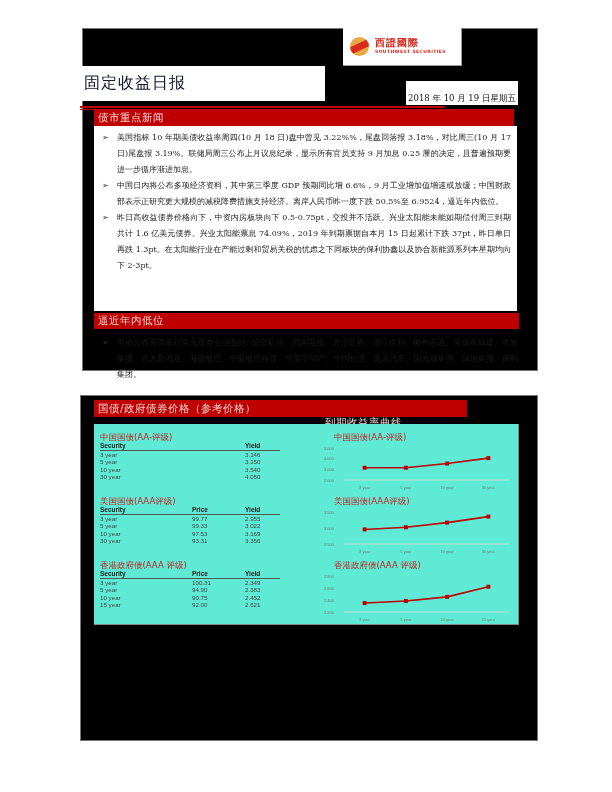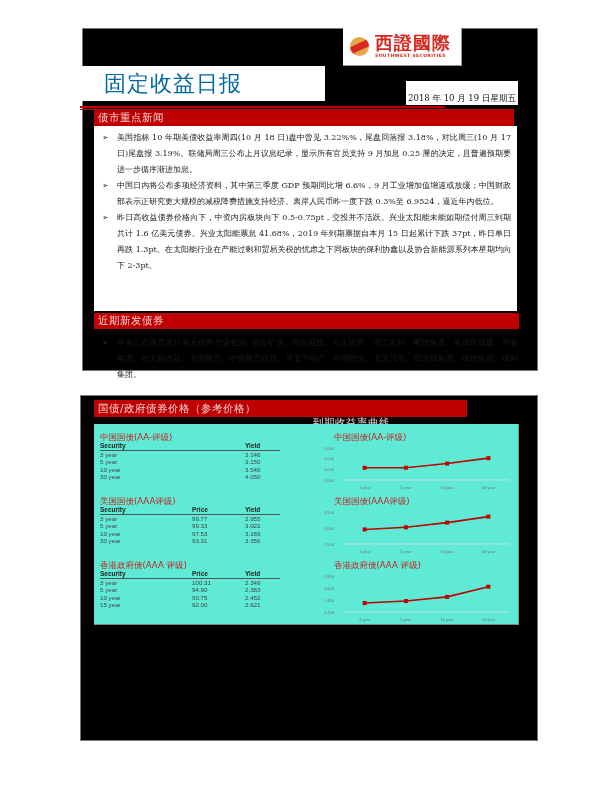--- a/index.html
+++ b/index.html
@@ -8,25 +8,25 @@
       font-family: "DejaVu Serif", "Liberation Serif", serif; color: #111;
     }
     .frame { position: absolute; background: #000; border: 1px solid #777; box-sizing: border-box; }
     #frame-top { left: 82px; top: 28px; width: 456px; height: 343px; }
     #frame-bottom { left: 80px; top: 395px; width: 458px; height: 346px; }
 
     .logo-box { position: absolute; left: 343px; top: 28px; width: 118px; height: 37px; background: #fff; border-right: 1px solid #999; border-bottom: 1px solid #999; display: flex; align-items: center; }
     .logo-mark { width: 19px; height: 19px; border-radius: 50%; margin-left: 7px; margin-right: 6px; position: relative; background: #e8a84a; overflow: hidden; }
     .logo-mark::before { content: ""; position: absolute; left: -2px; top: 6px; width: 24px; height: 7px; background: #d92b1d; transform: rotate(-25deg); border-radius: 4px; }
     .logo-text { display: flex; flex-direction: column; line-height: 1; }
-    .logo-cn { font-family: "DejaVu Sans", sans-serif; color: #d62a1e; font-size: 18px; font-weight: bold; letter-spacing: 1px; }
+    .logo-cn { font-family: "DejaVu Sans", sans-serif; color: #d62a1e; font-size: 10px; font-weight: bold; letter-spacing: 1px; }
     .logo-en { font-family: "DejaVu Sans", sans-serif; color: #d62a1e; font-size: 4.5px; font-weight: bold; letter-spacing: 0.4px; margin-top: 2px; }
 
     .title-box { position: absolute; left: 80px; top: 66px; width: 245px; height: 35px; background: #fff; display: flex; align-items: center; }
-    .title-text { font-family: "DejaVu Sans", sans-serif; color: #0369a1; font-size: 22px; margin-left: 24px; letter-spacing: 1px; font-weight: 300; }
+    .title-text { font-family: "DejaVu Sans", sans-serif; color: #0f172a; font-size: 16px; margin-left: 4px; letter-spacing: 1px; font-weight: 300; }
 
     .date-box { position: absolute; left: 406px; top: 81px; width: 112px; height: 24px; background: #fff; display: flex; align-items: flex-end; justify-content: center; }
     .date-text { font-size: 8.5px; color: #111; }
 
     .red-rule { position: absolute; left: 80px; top: 106px; width: 365px; height: 2px; background: #c00000; }
     .red-rule2 { position: absolute; left: 80px; top: 109px; width: 365px; height: 1px; background: #c00000; }
 
     .section-bar { position: absolute; background: #c00000; display: flex; align-items: center; }
     .section-bar span { font-family: "DejaVu Sans", sans-serif; color: #f3d6d6; font-size: 10.5px; margin-left: 4px; letter-spacing: 0.5px; text-align: right; }
     #bar-news { left: 94px; top: 109px; width: 420px; height: 17px; }
@@ -34,21 +34,21 @@
 
     .news-panel { position: absolute; left: 94px; top: 126px; width: 423px; height: 185px; background: #fff; }
     .bullet-list { list-style: none; margin: 0; padding: 0; }
     .bullet-item { position: relative; padding-left: 23px; font-size: 8px; line-height: 16px; color: #1a1a1a; text-align: justify; margin-right: 6px; }
     .bullet-marker { position: absolute; left: 8px; top: 0; font-size: 8px; color: #333; font-family: "DejaVu Sans", sans-serif; }
     .news-panel .bullet-list { padding-top: 4px; }
 
     .newbonds-area { position: absolute; left: 94px; top: 335px; width: 430px; }
 
     #bar-prices { left: 94px; top: 400px; width: 373px; height: 17px; }
-    #bar-prices span.right { position: absolute; left: 215px; margin-top: 28px; }
+    #bar-prices span.right { position: absolute; left: 227px; margin-top: 28px; }
 
     .data-panel { position: absolute; left: 94px; top: 424px; width: 424px; height: 200px; background: #5eead4; border-right: 1px solid #888; border-bottom: 1px solid #888; }
 
     .tbl-group { position: absolute; left: 6px; width: 200px; }
     .tbl-title { font-family: "DejaVu Sans", sans-serif; color: #cc1c1c; font-size: 8.5px; line-height: 10px; }
     table.bond { border-collapse: collapse; width: 180px; font-family: "Liberation Sans", sans-serif; }
     table.bond th { font-size: 6.5px; font-weight: bold; color: #222; text-align: left; padding: 0; line-height: 8px; border-bottom: 1px solid #555; }
     table.bond td { font-size: 6.2px; color: #444; padding: 0; line-height: 7.4px; }
     table.bond .c-sec { width: 92px; }
     table.bond .c-price { width: 53px; }
@@ -88,31 +88,31 @@
 </div>
 
 <div class="news-panel">
   <ul class="bullet-list">
     <li class="bullet-item">
       <span class="bullet-marker">➢</span>
       <span>美国指标 10 年期美债收益率周四(10 月 18 日)盘中曾见 3.22%%，尾盘回落报 3.18%，对比周三(10 月 17 日)尾盘报 3.19%。联储局周三公布上月议息纪录，显示所有官员支持 9 月加息 0.25 厘的决定，且普遍预期要进一步循序渐进加息。</span>
     </li>
     <li class="bullet-item">
       <span class="bullet-marker">➢</span>
-      <span>中国日内将公布多项经济资料，其中第三季度 GDP 预期同比增 6.6%，9 月工业增加值增速或放缓；中国财政部表示正研究更大规模的减税降费措施支持经济。离岸人民币昨一度下跌 0.3%至 6.9524，逼近年内低位。</span>
-    </li>
-    <li class="bullet-item">
-      <span class="bullet-marker">➢</span>
-      <span>昨日高收益债券价格向下，中资内房板块向下 0.5-0.75pt，交投并不活跃。兴业太阳能未能如期偿付周三到期共计 1.6 亿美元债券。兴业太阳能票息 41.68%，2019 年到期票据自本月 15 日起累计下跌 37pt，昨日单日再跌 1.3pt。在太阳能行业在产能过剩和贸易关税的忧虑之下同板块的保利协鑫以及协合新能源系列本星期均向下 2-3pt。</span>
+      <span>中国日内将公布多项经济资料，其中第三季度 GDP 预期同比增 6.6%，9 月工业增加值增速或放缓；中国财政部表示正研究更大规模的减税降费措施支持经济。离岸人民币昨一度下跌 50.5%至 6.9524，逼近年内低位。</span>
+    </li>
+    <li class="bullet-item">
+      <span class="bullet-marker">➢</span>
+      <span>昨日高收益债券价格向下，中资内房板块向下 0.5-0.75pt，交投并不活跃。兴业太阳能未能如期偿付周三到期共计 1.6 亿美元债券。兴业太阳能票息 74.09%，2019 年到期票据自本月 15 日起累计下跌 37pt，昨日单日再跌 1.3pt。在太阳能行业在产能过剩和贸易关税的忧虑之下同板块的保利协鑫以及协合新能源系列本星期均向下 2-3pt。</span>
     </li>
   </ul>
 </div>
 
 <div class="section-bar" id="bar-new-bonds">
-  <span>近期新发债券</span>
+  <span>逼近年内低位</span>
 </div>
 
 <div class="newbonds-area">
   <ul class="bullet-list">
     <li class="bullet-item">
       <span class="bullet-marker">➢</span>
       <span>早前公布有意发行美元债券企业包括: 招金矿业、国家电投、方正证券、浙江吉利、柳州东通、常德市城建、华发集团、光大新鸿基、海南航空、中银航空租赁、平安不动产、中国铝业、北京汽车、阳光城集团、绿地集团、保利集团。</span>
     </li>
   </ul>
 </div>

